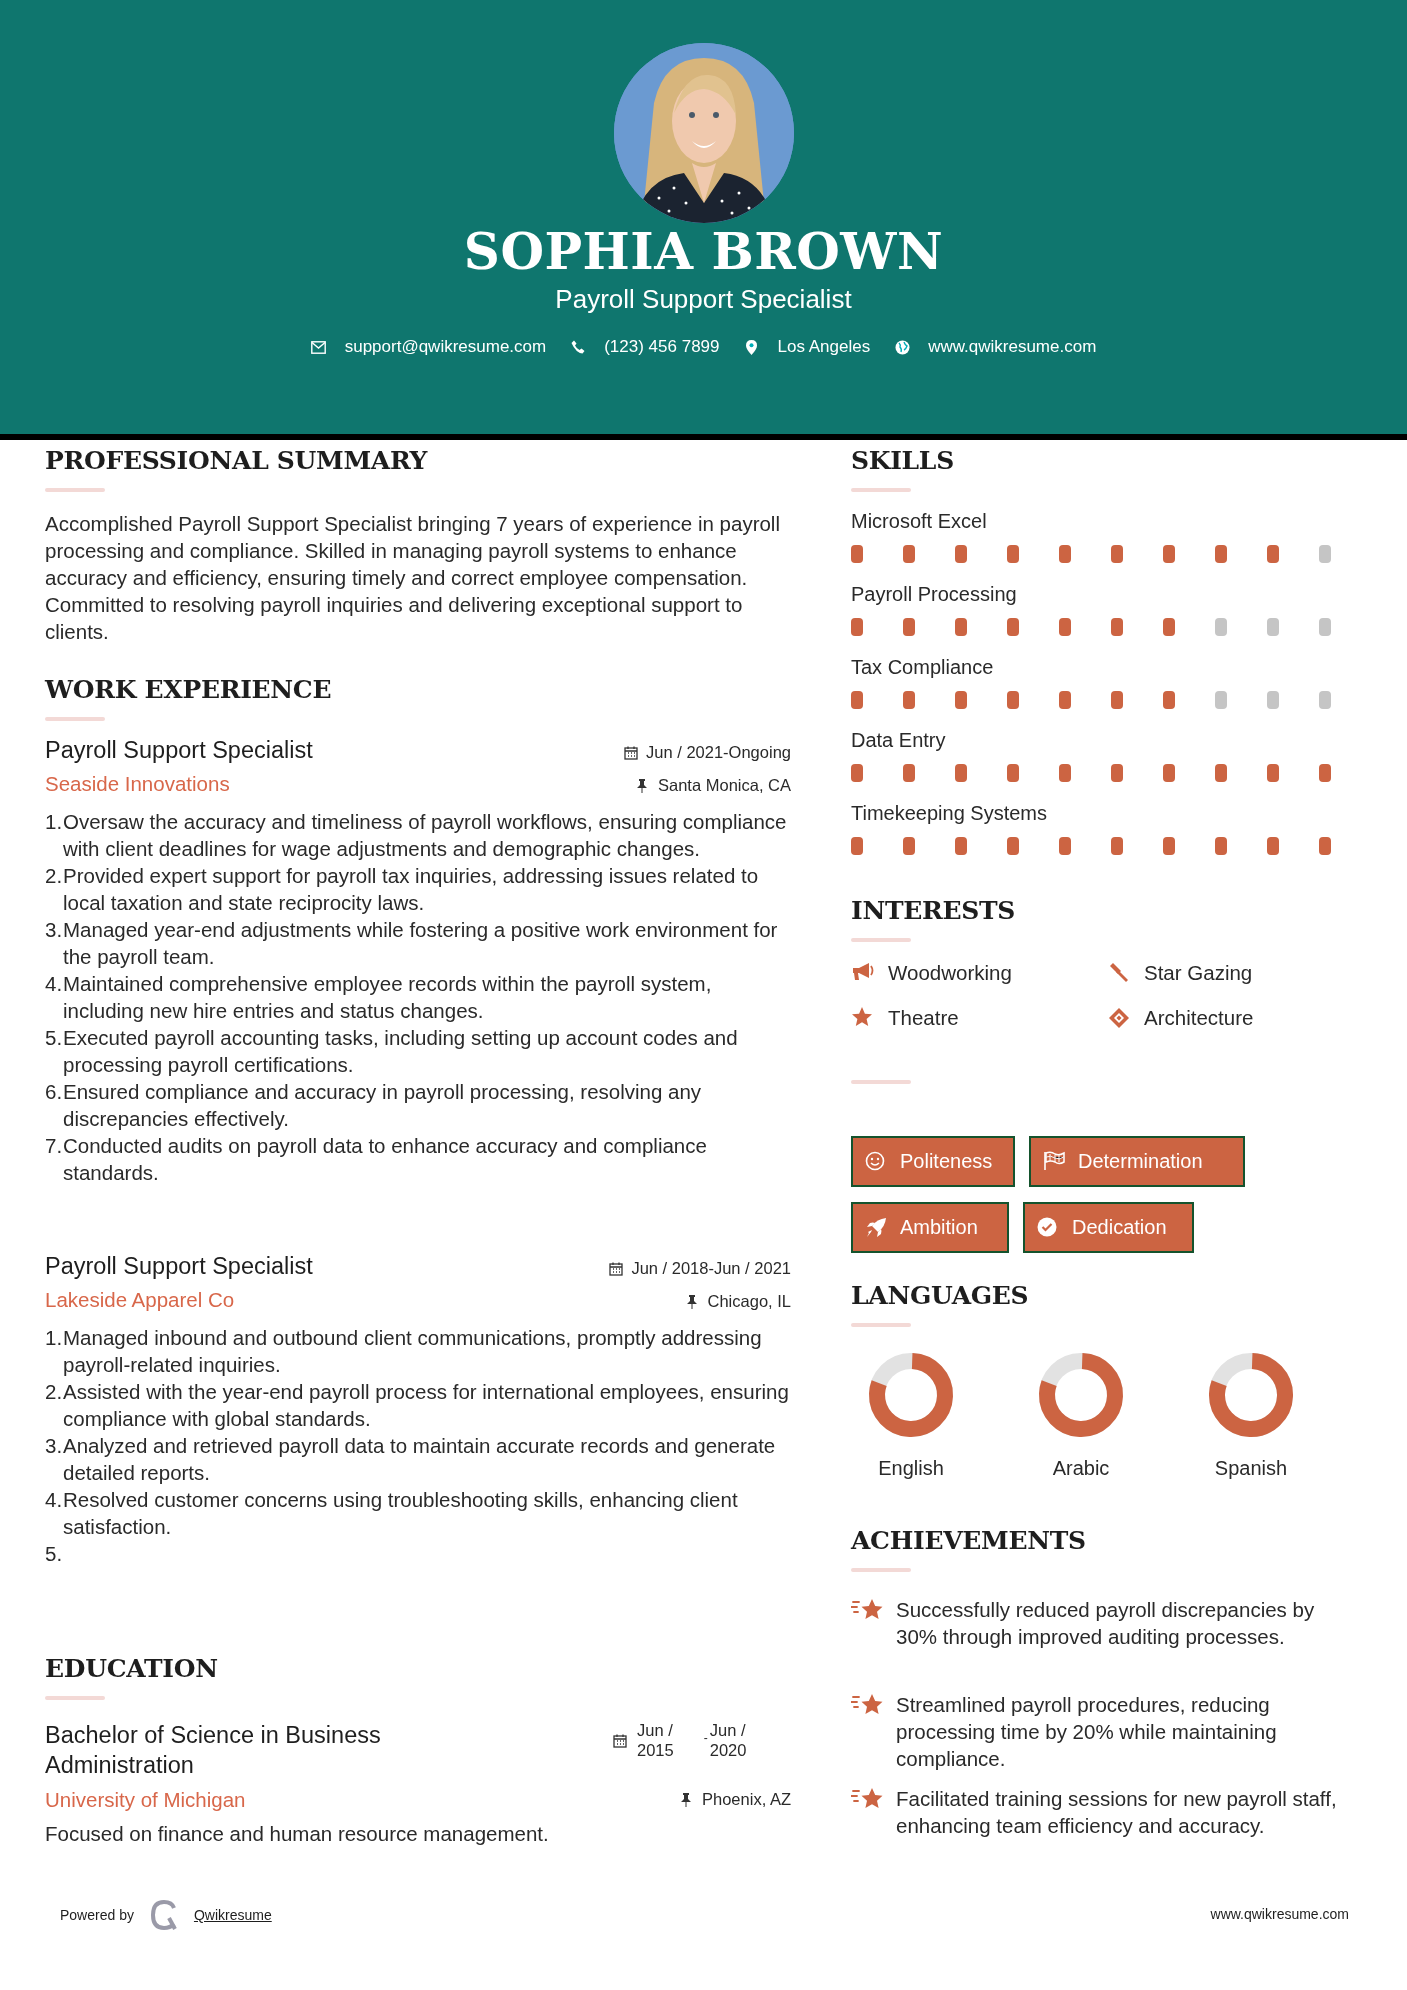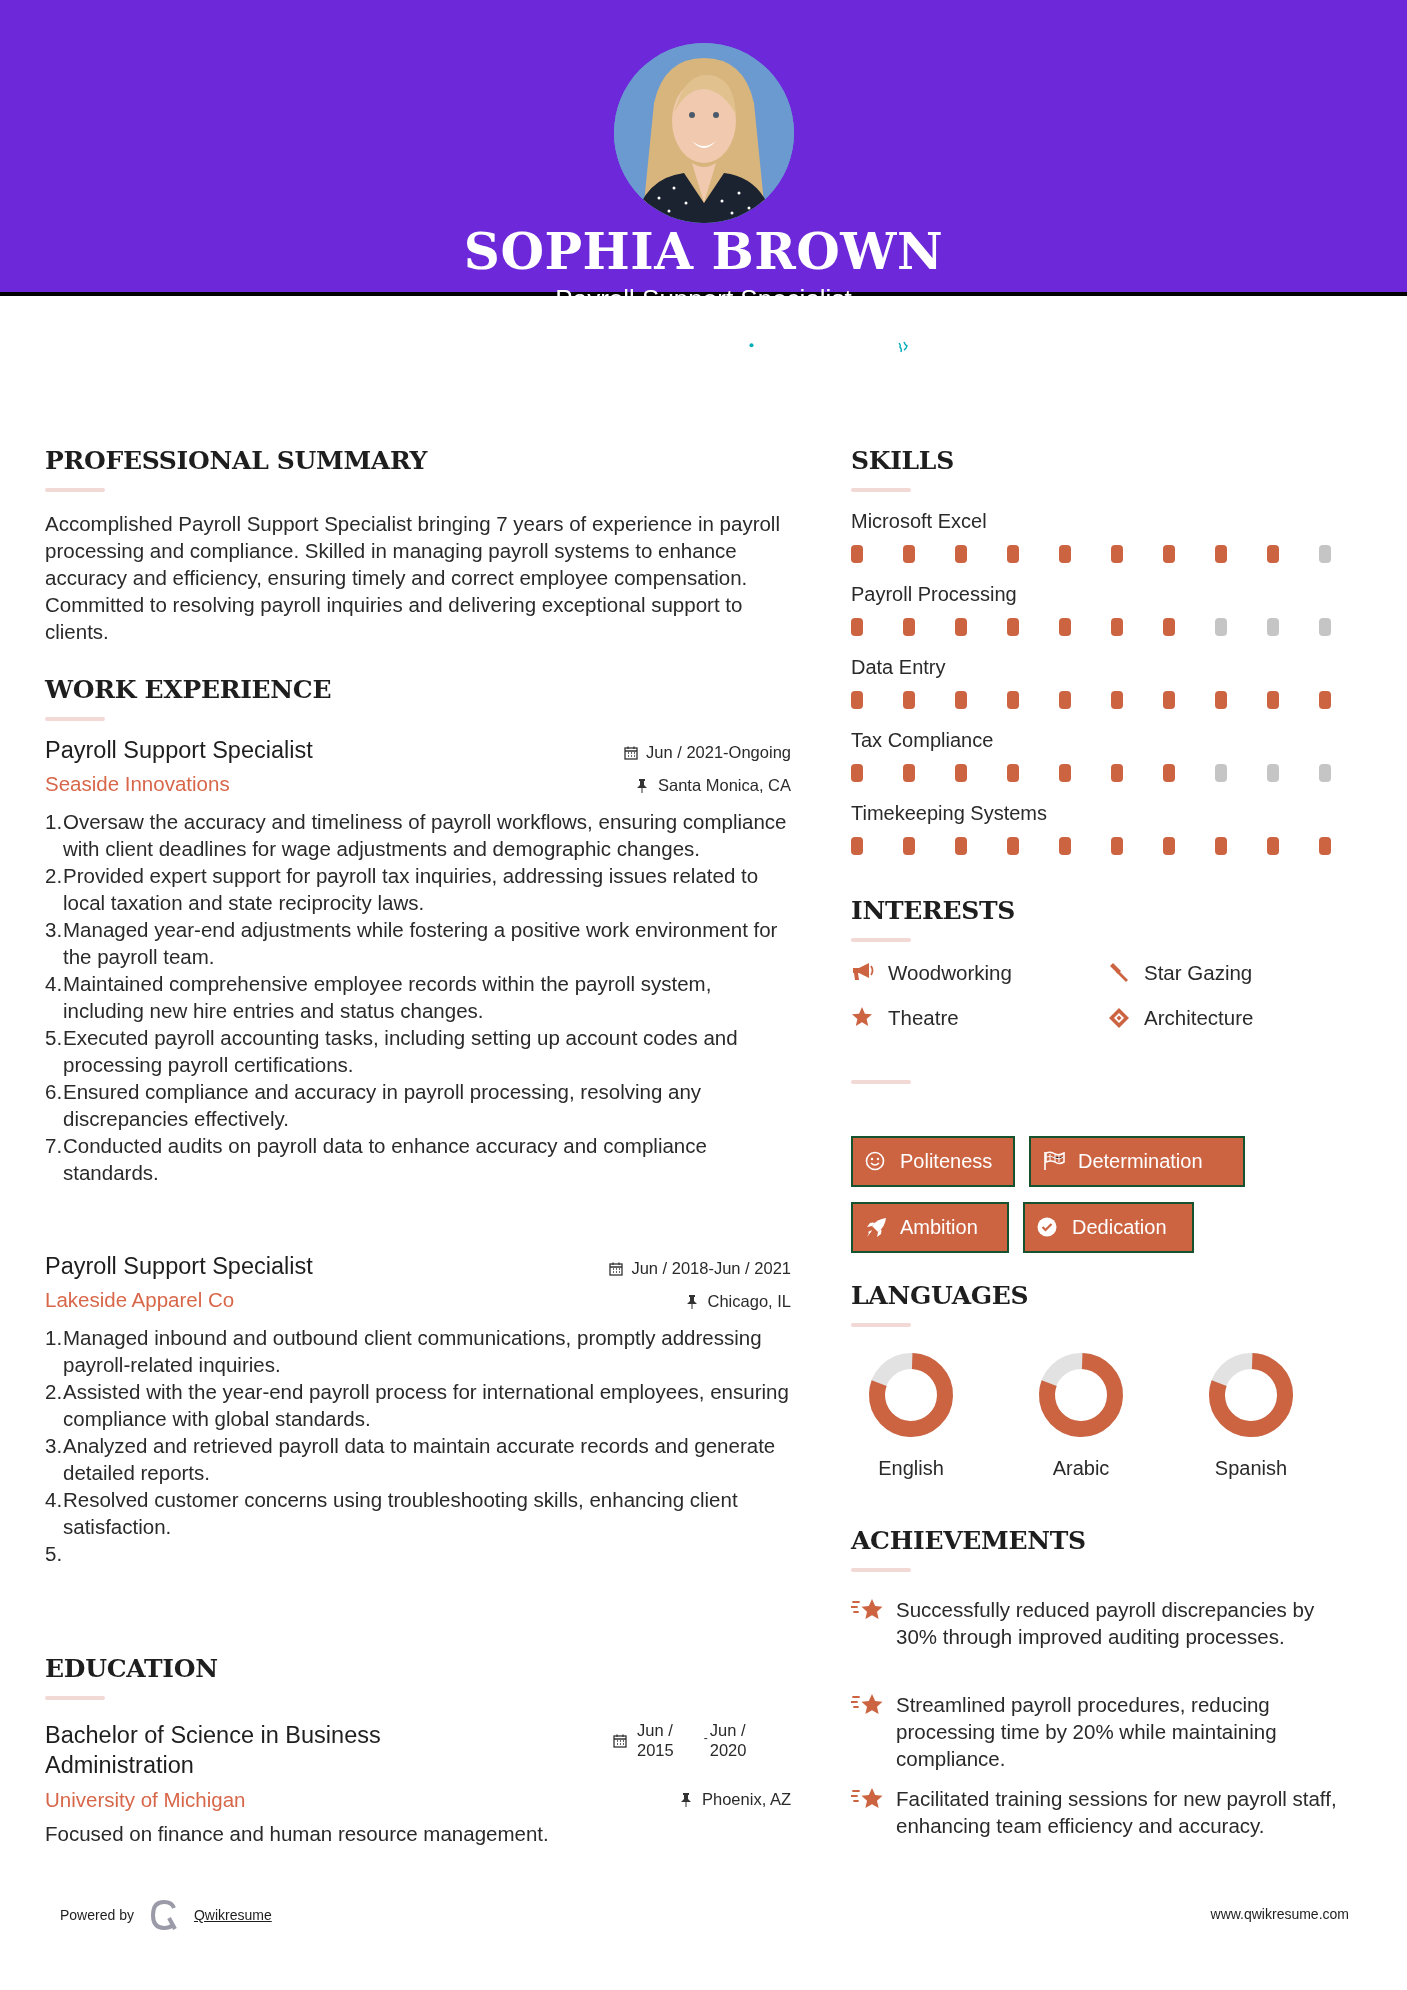--- a/index.html
+++ b/index.html
@@ -1,20 +1,20 @@
 <!DOCTYPE html>
 <html><head>
 <meta charset="utf-8">
 <style>
   * { box-sizing: border-box; margin: 0; padding: 0; }
   html, body { width: 1407px; height: 1990px; background: #ffffff; overflow: hidden; }
   body { position: relative; font-family: "Liberation Sans", "DejaVu Sans", sans-serif; color: #2a2a2a; }
 
   
-  .header { position: absolute; left: 0; top: 0; width: 1407px; height: 296px; background: #6d28d9; border-bottom: 4px solid #000000; }
+  .header { position: absolute; left: 0; top: 0; width: 1407px; height: 440px; background: #0f766e; border-bottom: 6px solid #000000; }
   .avatar { position: absolute; left: 614px; top: 43px; width: 180px; height: 180px; border-radius: 50%; background: #6b9ad1; overflow: hidden; }
   .avatar svg { display: block; }
   .name { position: absolute; left: 0; width: 1407px; top: 222px; text-align: center; color: #fff; font-family: "DejaVu Serif", "Liberation Serif", serif; font-weight: bold; font-size: 50px; letter-spacing: 0.5px; }
   .title { position: absolute; left: 0; width: 1407px; top: 284px; text-align: center; color: #fff; font-size: 26px; }
   .contacts { position: absolute; left: 0; width: 1407px; top: 337px; display: flex; justify-content: center; align-items: center; gap: 0; color: #fff; font-size: 17px; }
   .contact { display: flex; align-items: center; margin: 0 12px; }
   .contact .ic { display: inline-flex; width: 16px; height: 16px; margin-right: 18px; align-items: center; justify-content: center; }
 
   
   .col-left { position: absolute; left: 45px; top: 404px; width: 746px; }
@@ -273,47 +273,47 @@
             <span class="dot"></span>
             <span class="dot"></span>
             <span class="dot"></span>
             <span class="dot"></span>
             <span class="dot off"></span>
             <span class="dot off"></span>
             <span class="dot off"></span>
           </div>
         </div>
         <div style="margin-bottom: 20px;">
+          <div class="skill-name">Tax Compliance</div>
+          <div class="dots">
+            <span class="dot"></span>
+            <span class="dot"></span>
+            <span class="dot"></span>
+            <span class="dot"></span>
+            <span class="dot"></span>
+            <span class="dot"></span>
+            <span class="dot"></span>
+            <span class="dot off"></span>
+            <span class="dot off"></span>
+            <span class="dot off"></span>
+          </div>
+        </div>
+        <div style="margin-bottom: 20px;">
           <div class="skill-name">Data Entry</div>
           <div class="dots">
             <span class="dot"></span>
             <span class="dot"></span>
             <span class="dot"></span>
             <span class="dot"></span>
             <span class="dot"></span>
             <span class="dot"></span>
             <span class="dot"></span>
             <span class="dot"></span>
             <span class="dot"></span>
             <span class="dot"></span>
-          </div>
-        </div>
-        <div style="margin-bottom: 20px;">
-          <div class="skill-name">Tax Compliance</div>
-          <div class="dots">
-            <span class="dot"></span>
-            <span class="dot"></span>
-            <span class="dot"></span>
-            <span class="dot"></span>
-            <span class="dot"></span>
-            <span class="dot"></span>
-            <span class="dot"></span>
-            <span class="dot off"></span>
-            <span class="dot off"></span>
-            <span class="dot off"></span>
           </div>
         </div>
         <div style="margin-bottom: 20px;">
           <div class="skill-name">Timekeeping Systems</div>
           <div class="dots">
             <span class="dot"></span>
             <span class="dot"></span>
             <span class="dot"></span>
             <span class="dot"></span>
             <span class="dot"></span>

